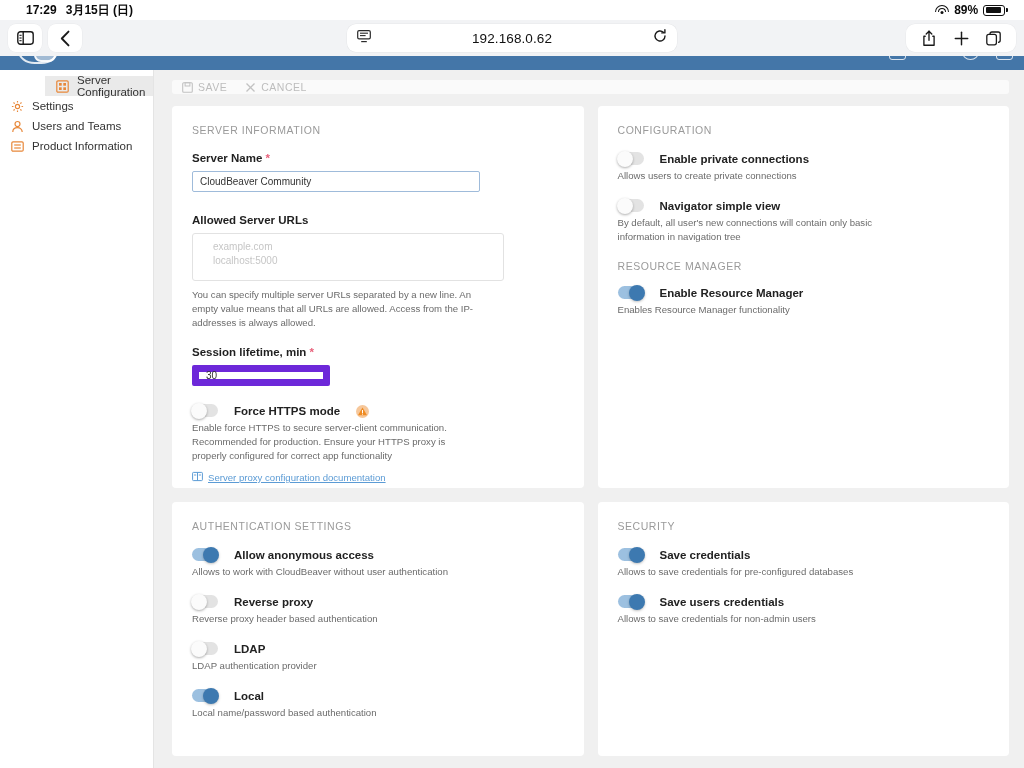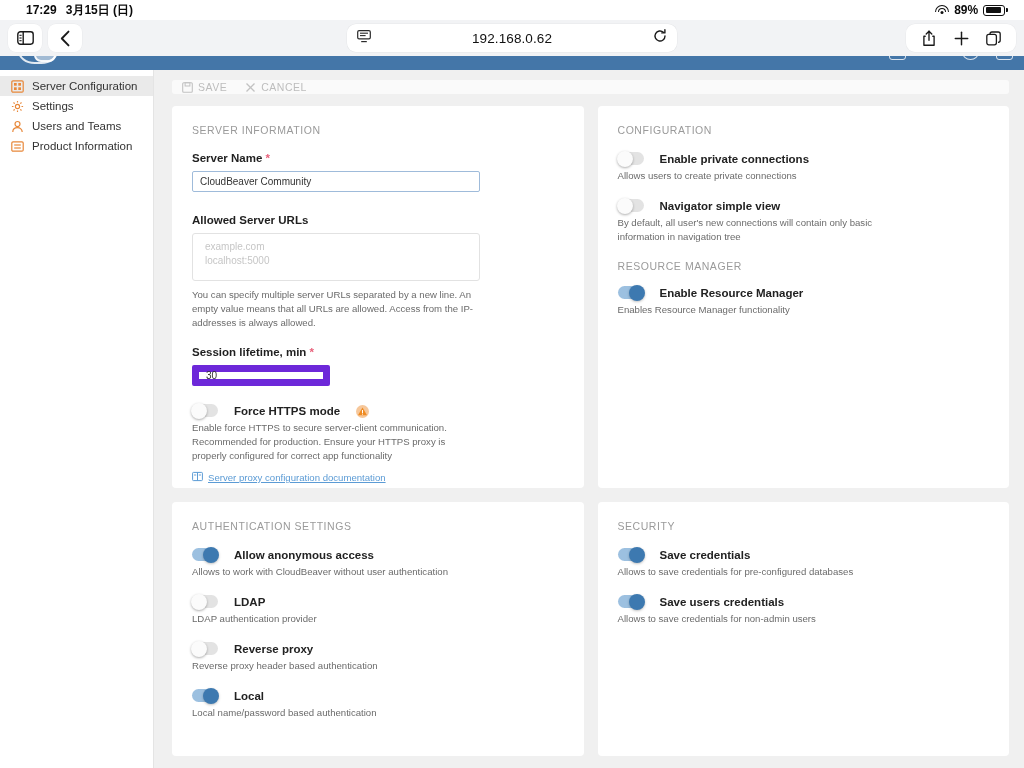--- a/index.html
+++ b/index.html
@@ -89,21 +89,21 @@
   .sidebar {
     width: 154px; min-width: 154px; height: 698px; background: #ffffff;
     border-right: 1px solid #e4e4e4; padding-top: 6px;
   }
   .side-item {
     height: 20px; display: flex; align-items: center; gap: 8px;
     padding: 0 8px 0 11px; font-size: 11.5px; color: #333; cursor: pointer;
     margin-bottom: 0;
   }
   .side-item + .side-item { margin-top: 0; }
-  .side-item.active { background: #eaeaea; }
+  .side-item.active { background: #eaeaea; margin-left: 45px; }
   .side-ico { width: 13px; height: 13px; display: block; flex: none; }
 
   .content {
     flex: 1; height: 698px; background: #f0f0f0;
     display: flex; flex-direction: column;
   }
 
   
   .toolbar {
     margin: 10px 15px 0 18px; height: 28px; background: #fafafa;
@@ -138,22 +138,22 @@
   .req { color: #e8607a; font-weight: bold; }
 
   .txt-input {
     width: 288px; height: 21px; border: 1px solid #9fbbda; border-radius: 2px;
     background: #fff; font-size: 10px; color: #333;
     display: flex; align-items: center; padding: 0 7px;
   }
   .txt-input.plain { border: 7px solid #6d28d9; }
   .txt-input.small { width: 138px; }
   .txt-area {
-    width: 288px; height: 48px; border: 1px solid #e2e2e2; border-radius: 3px;
-    background: #fff; font-size: 10px; color: #c6c6c6; padding: 6px 12px;
+    width: 312px; height: 48px; border: 1px solid #e2e2e2; border-radius: 3px;
+    background: #fff; font-size: 10px; color: #c6c6c6; padding: 6px 20px;
     line-height: 14px;
   }
   .hint {
     font-size: 9.6px; color: #6b6b6b; line-height: 14px; margin-top: 7px;
     max-width: 292px;
   }
   .spacer-22 { height: 22px; }
   .spacer-16 { height: 16px; }
 
   
@@ -450,33 +450,33 @@
             <span class="toggle-label">Allow anonymous access</span>
           </div>
           <div class="toggle-desc">Allows to work with CloudBeaver without user authentication</div>
         </div>
 
         <div class="blk">
           <div class="toggle-row">
             <div class="switch">
                 <span class="knob"></span>
               </div>
+            <span class="toggle-label">Reverse proxy</span>
+          </div>
+          <div class="toggle-desc">Reverse proxy header based authentication</div>
+        </div>
+
+        <div class="blk">
+          <div class="toggle-row">
+            <div class="switch">
+                <span class="knob"></span>
+              </div>
             <span class="toggle-label">LDAP</span>
           </div>
           <div class="toggle-desc">LDAP authentication provider</div>
-        </div>
-
-        <div class="blk">
-          <div class="toggle-row">
-            <div class="switch">
-                <span class="knob"></span>
-              </div>
-            <span class="toggle-label">Reverse proxy</span>
-          </div>
-          <div class="toggle-desc">Reverse proxy header based authentication</div>
         </div>
 
         <div class="blk">
           <div class="toggle-row">
             <div class="switch on">
                 <span class="knob"></span>
               </div>
             <span class="toggle-label">Local</span>
           </div>
           <div class="toggle-desc">Local name/password based authentication</div>

